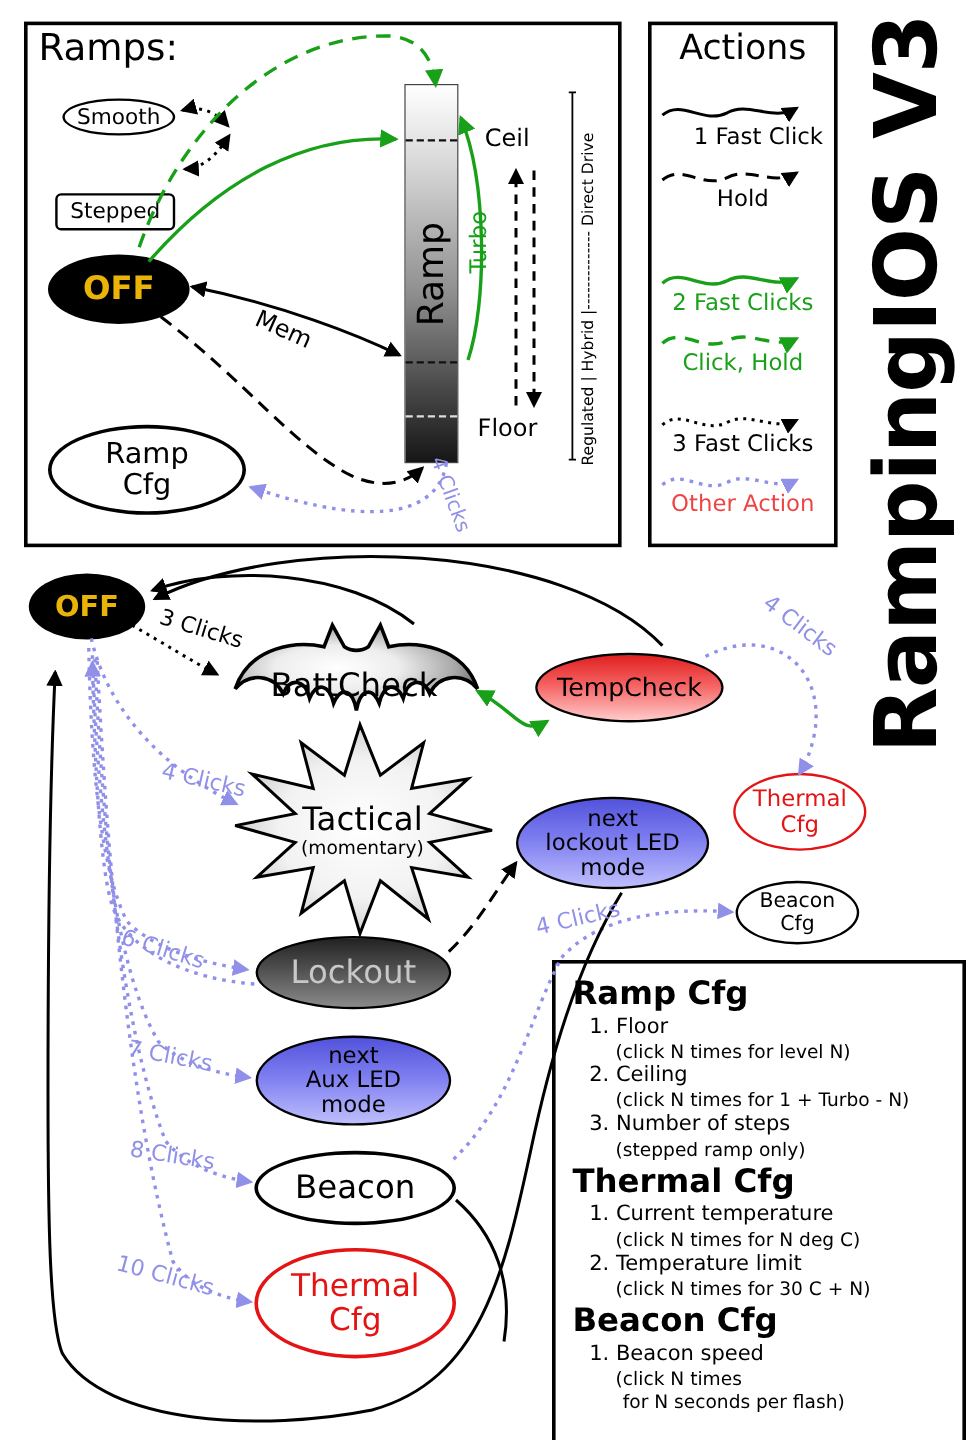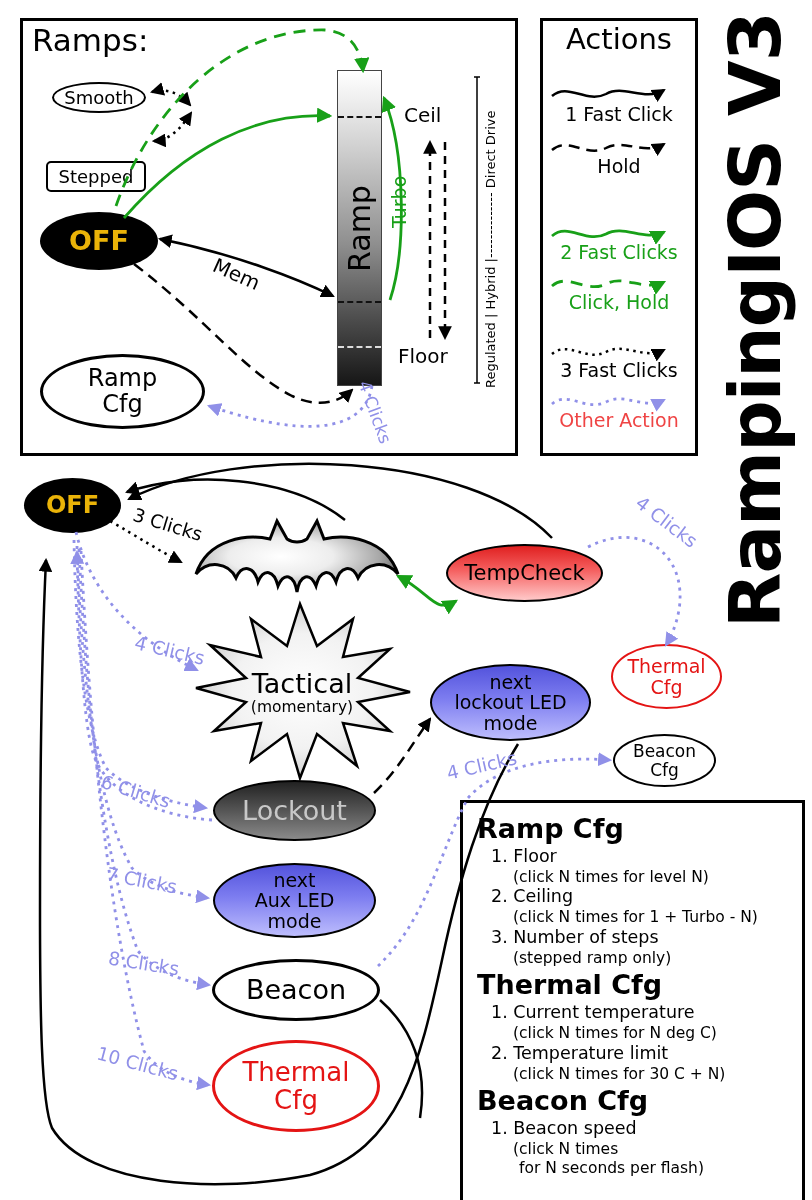--- a/index.html
+++ b/index.html
@@ -180,32 +180,33 @@
   <div class="lbl mem">Mem</div>
   <div class="lbl drivescale">Regulated | Hybrid |-------------- Direct Drive</div>
   <div class="lbl fourclicks-top">4 Clicks</div>
 
   <div class="node rampcfg">
     <span>Ramp</span>
     <span>Cfg</span>
   </div>
 
   <div class="lbl actions-title">Actions</div>
-  <div class="lbl al" style="top:103px;">1 Fast Click</div>
+  <div class="lbl al" style="top:103px;padding-left:13px;">1 Fast Click</div>
   <div class="lbl al" style="top:155px;">Hold</div>
   <div class="lbl al al-g" style="top:241px;">2 Fast Clicks</div>
   <div class="lbl al al-g" style="top:291px;">Click, Hold</div>
   <div class="lbl al" style="top:359px;">3 Fast Clicks</div>
   <div class="lbl al al-u" style="top:409px;">Other Action</div>
 
   <div class="vtitle">RampingIOS V3</div>
 
   <div class="node offnode off2">
       <span>OFF</span>
     </div>
+  <div class="lbl battcheck-lbl">BattCheck</div>
   <div class="node tempcheck">
       <span>TempCheck</span>
     </div>
   <div class="node thermal-r">
     <span>Thermal</span>
     <span>Cfg</span>
   </div>
   <div class="lbl tactical-lbl">Tactical</div>
   <div class="lbl momentary-lbl">(momentary)</div>
   <div class="node bluenode nextlockout">

